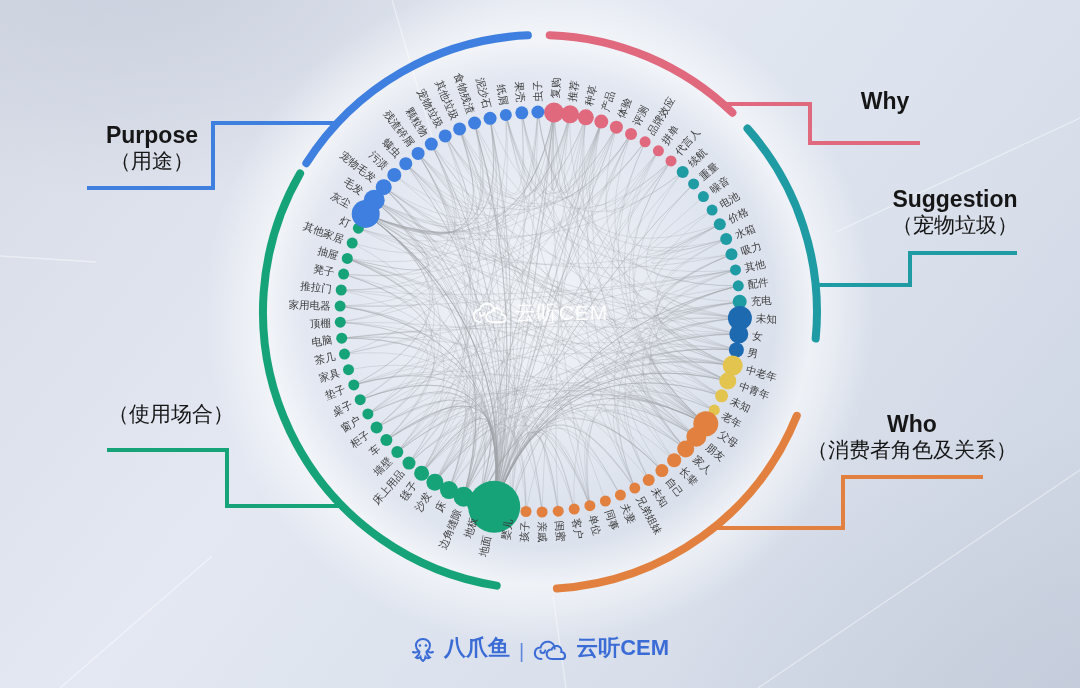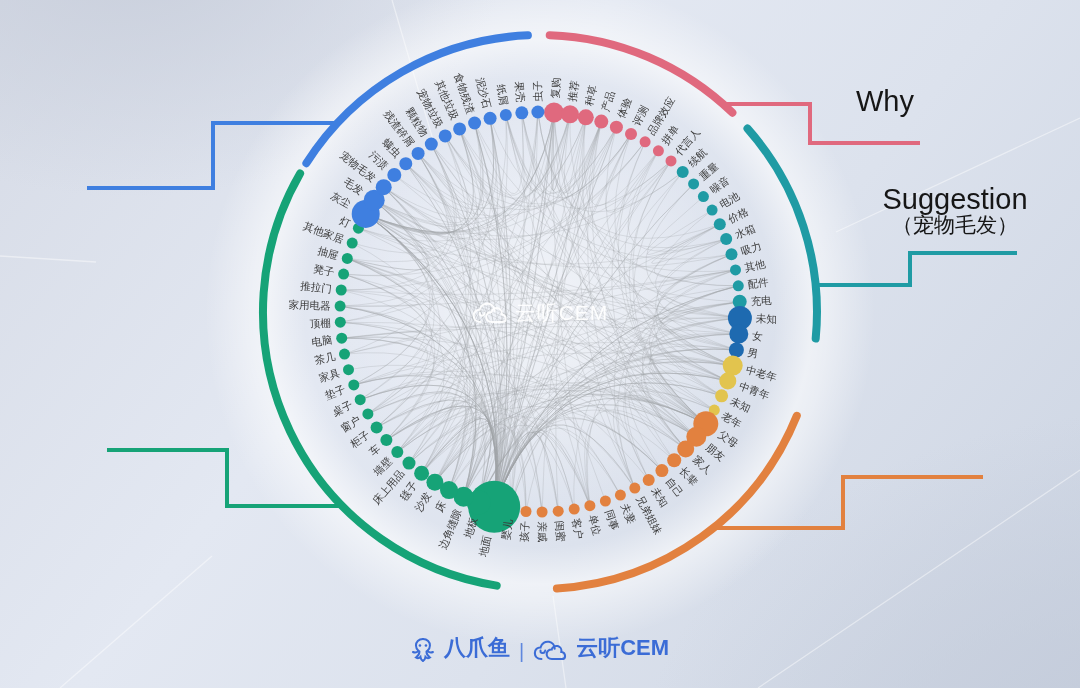--- a/index.html
+++ b/index.html
@@ -15,21 +15,21 @@
   #halo{position:absolute;inset:0;pointer-events:none;
     background:
       radial-gradient(circle at 540px 312px, rgba(255,255,255,0.55) 0px, rgba(255,255,255,0.28) 110px, rgba(255,255,255,0) 200px),
       radial-gradient(circle at 540px 312px, rgba(255,255,255,0) 235px, rgba(255,255,255,0.55) 272px, rgba(255,255,255,0.45) 288px, rgba(255,255,255,0) 335px);
   }
   svg#diagram{position:absolute;left:0;top:0;}
   .callout-label{
     position:absolute;transform:translate(-50%,-50%);
     text-align:center;white-space:nowrap;color:#161616;
   }
-  .callout-label .en{display:block;font-size:29px;font-weight:400;line-height:26px;}
+  .callout-label .en{display:block;font-size:23px;font-weight:700;line-height:26px;}
   .callout-label .zh{display:block;font-size:21px;font-weight:500;line-height:25px;}
   #center-logo{
     position:absolute;left:540px;top:313px;transform:translate(-50%,-50%);
     display:flex;align-items:center;gap:7px;color:rgba(255,255,255,0.92);
     font-size:21px;letter-spacing:1px;text-shadow:0 0 6px rgba(255,255,255,0.35);
   }
   #footer-logo{
     position:absolute;left:540px;top:648px;transform:translate(-50%,-50%);
     display:flex;align-items:flex-end;gap:9px;
     font-size:22px;font-weight:bold;color:#3b6cd6;
@@ -573,28 +573,37 @@
       </g>
       <g fill="none" stroke-width="4">
         <polyline stroke="#e0697e" points="722,104 810,104 810,143 920,143"></polyline>
         <polyline stroke="#1f9ba4" points="816,285 910,285 910,253 1017,253"></polyline>
         <polyline stroke="#e2813f" points="713,528 843,528 843,477 983,477"></polyline>
         <polyline stroke="#16a377" points="342,506 227,506 227,450 107,450"></polyline>
         <polyline stroke="#3f7fe0" points="337,123 213,123 213,188 87,188"></polyline>
       </g>
     </svg>
 
+  <div class="callout-label" style="left:152px;top:147px">
+    <span class="en">Purpose</span>
+    <span class="zh">（用途）</span>
+  </div>
   <div class="callout-label" style="left:885px;top:101px">
     <span class="en">Why</span>
   </div>
   <div class="callout-label" style="left:955px;top:211px">
     <span class="en">Suggestion</span>
-    <span class="zh">（宠物毛发）</span>
+    <span class="zh">（宠物垃圾）</span>
+  </div>
+  <div class="callout-label" style="left:912px;top:436px">
+    <span class="en">Who</span>
+    <span class="zh">（消费者角色及关系）</span>
   </div>
   <div class="callout-label" style="left:171px;top:413px">
+    <span class="zh">（使用场合）</span>
   </div>
 
   <div id="center-logo">
     <svg width="36" height="25" viewBox="0 0 36 25">
       <g fill="none" stroke="rgba(255,255,255,0.92)" stroke-width="2" stroke-linecap="round">
         <path d="M9 21 C4 21 2 17.5 2 14.5 C2 11 5 8.5 8 8.8 C9 4.5 13 2 17 2.8 C20.5 3.5 23 6.5 23 10"></path>
         <path d="M20 21 C16.5 21 14.5 18.5 14.5 15.8 C14.5 13 17 10.8 19.8 11 C20.6 8.2 23.4 6.6 26.2 7.3 C29 8 30.6 10.8 30 13.5 C32.5 13.8 34 15.8 34 18 C34 20 32.4 21 30.5 21 Z"></path>
         <path d="M8 13.5 C9 15 11.5 15 12.5 13.5"></path>
       </g>
       <circle cx="8" cy="12" r="1" fill="rgba(255,255,255,0.92)"></circle>

